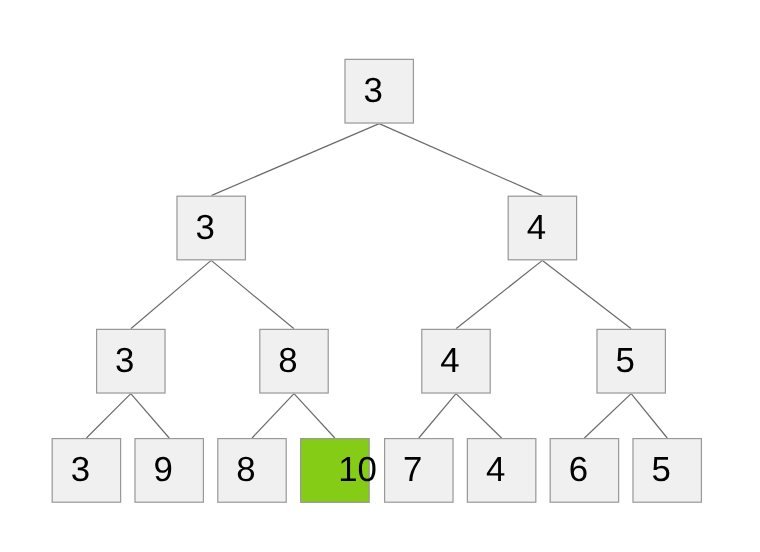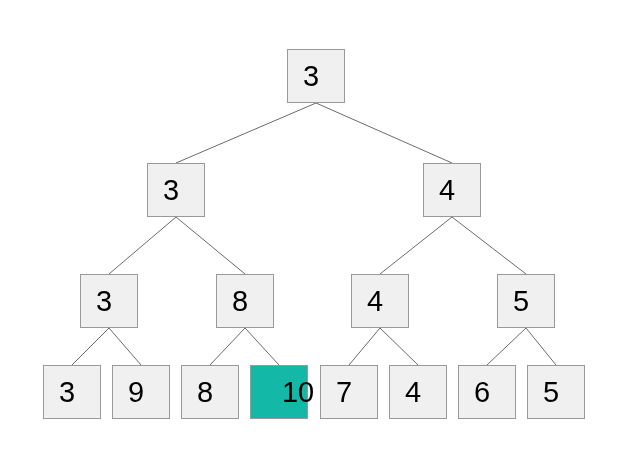--- a/index.html
+++ b/index.html
@@ -79,21 +79,21 @@
       </div>
       <div class="node" style="left: 43px; top: 365px; width: 58px; height: 54px; background: rgb(240, 240, 240); border-color: rgb(153, 153, 153); color: rgb(0, 0, 0);">
         <span class="label">3</span>
       </div>
       <div class="node" style="left: 112px; top: 365px; width: 58px; height: 54px; background: rgb(240, 240, 240); border-color: rgb(153, 153, 153); color: rgb(0, 0, 0);">
         <span class="label">9</span>
       </div>
       <div class="node" style="left: 181px; top: 365px; width: 58px; height: 54px; background: rgb(240, 240, 240); border-color: rgb(153, 153, 153); color: rgb(0, 0, 0);">
         <span class="label">8</span>
       </div>
-      <div class="node" style="left: 250px; top: 365px; width: 58px; height: 54px; background: #14b8a6; border-color: rgb(153, 153, 153); color: rgb(0, 0, 0); padding-left: 48px;">
+      <div class="node" style="left: 250px; top: 365px; width: 58px; height: 54px; background: #84cc16; border-color: rgb(153, 153, 153); color: rgb(0, 0, 0); padding-left: 48px;">
         <span class="label">10</span>
       </div>
       <div class="node" style="left: 320px; top: 365px; width: 58px; height: 54px; background: rgb(240, 240, 240); border-color: rgb(153, 153, 153); color: rgb(0, 0, 0);">
         <span class="label">7</span>
       </div>
       <div class="node" style="left: 389px; top: 365px; width: 58px; height: 54px; background: rgb(240, 240, 240); border-color: rgb(153, 153, 153); color: rgb(0, 0, 0);">
         <span class="label">4</span>
       </div>
       <div class="node" style="left: 458px; top: 365px; width: 58px; height: 54px; background: rgb(240, 240, 240); border-color: rgb(153, 153, 153); color: rgb(0, 0, 0);">
         <span class="label">6</span>

